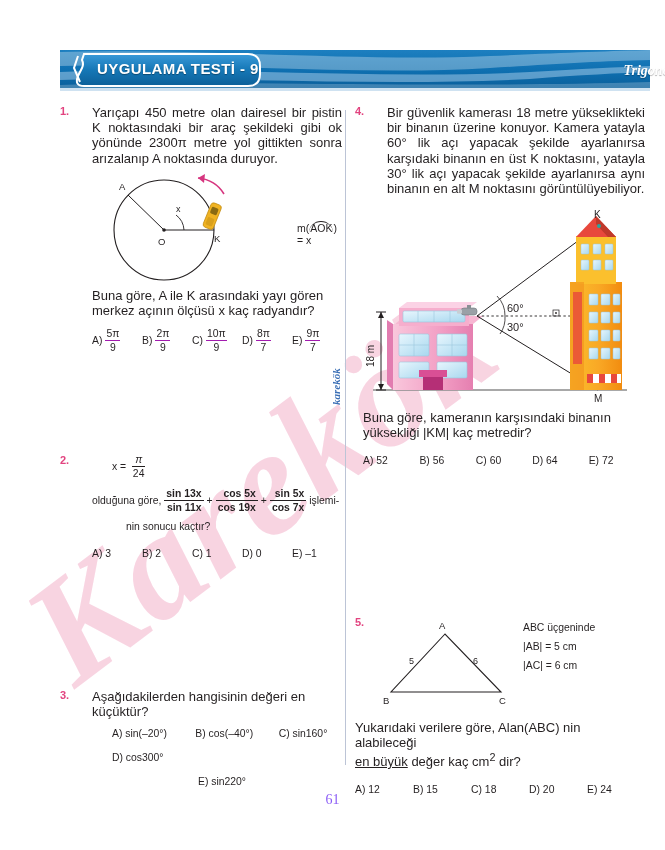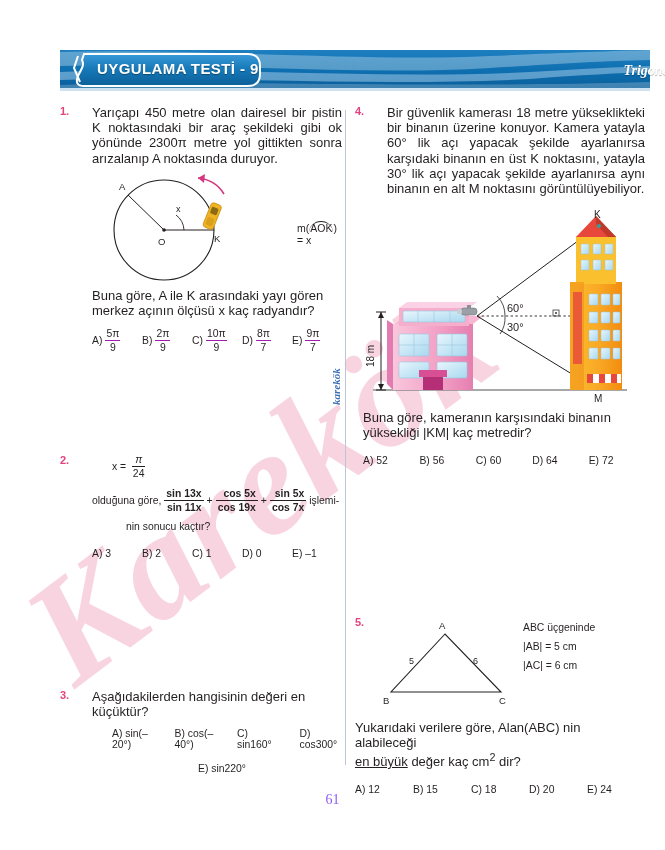--- a/index.html
+++ b/index.html
@@ -94,21 +94,21 @@
   .opts{display:flex; margin-top:10px; font-size:10.4px;}
   .opts .o{flex:1;}
   .opts-frac{display:flex; margin-top:10px; font-size:10.4px; align-items:flex-start;}
   .opts-frac .o{flex:1; display:flex; align-items:center; gap:3px;}
   .frac{display:inline-block; text-align:center; line-height:1.08;}
   .frac .num{display:block; border-bottom:1px solid #a21caf; padding:0 1px 1px 1px;}
   .frac .den{display:block; padding-top:1px;}
 
   .opts-grid{
     margin-top:9px; font-size:10.4px;
-    display:grid; grid-template-columns:1fr 1fr 1fr 1fr;
+    display:grid; grid-template-columns:1fr 1fr 1fr;
     row-gap:13px;
   }
   .opts-grid .o{padding-left:20px;}
   .opt-center{margin-top:13px; font-size:10.4px; text-align:center; padding-left:10px;}
 
   
   .fig1{position:relative; height:112px; margin-top:6px;}
   .fig1 .eq{
     position:absolute; left:205px; top:50px;
     font-size:10.5px;

